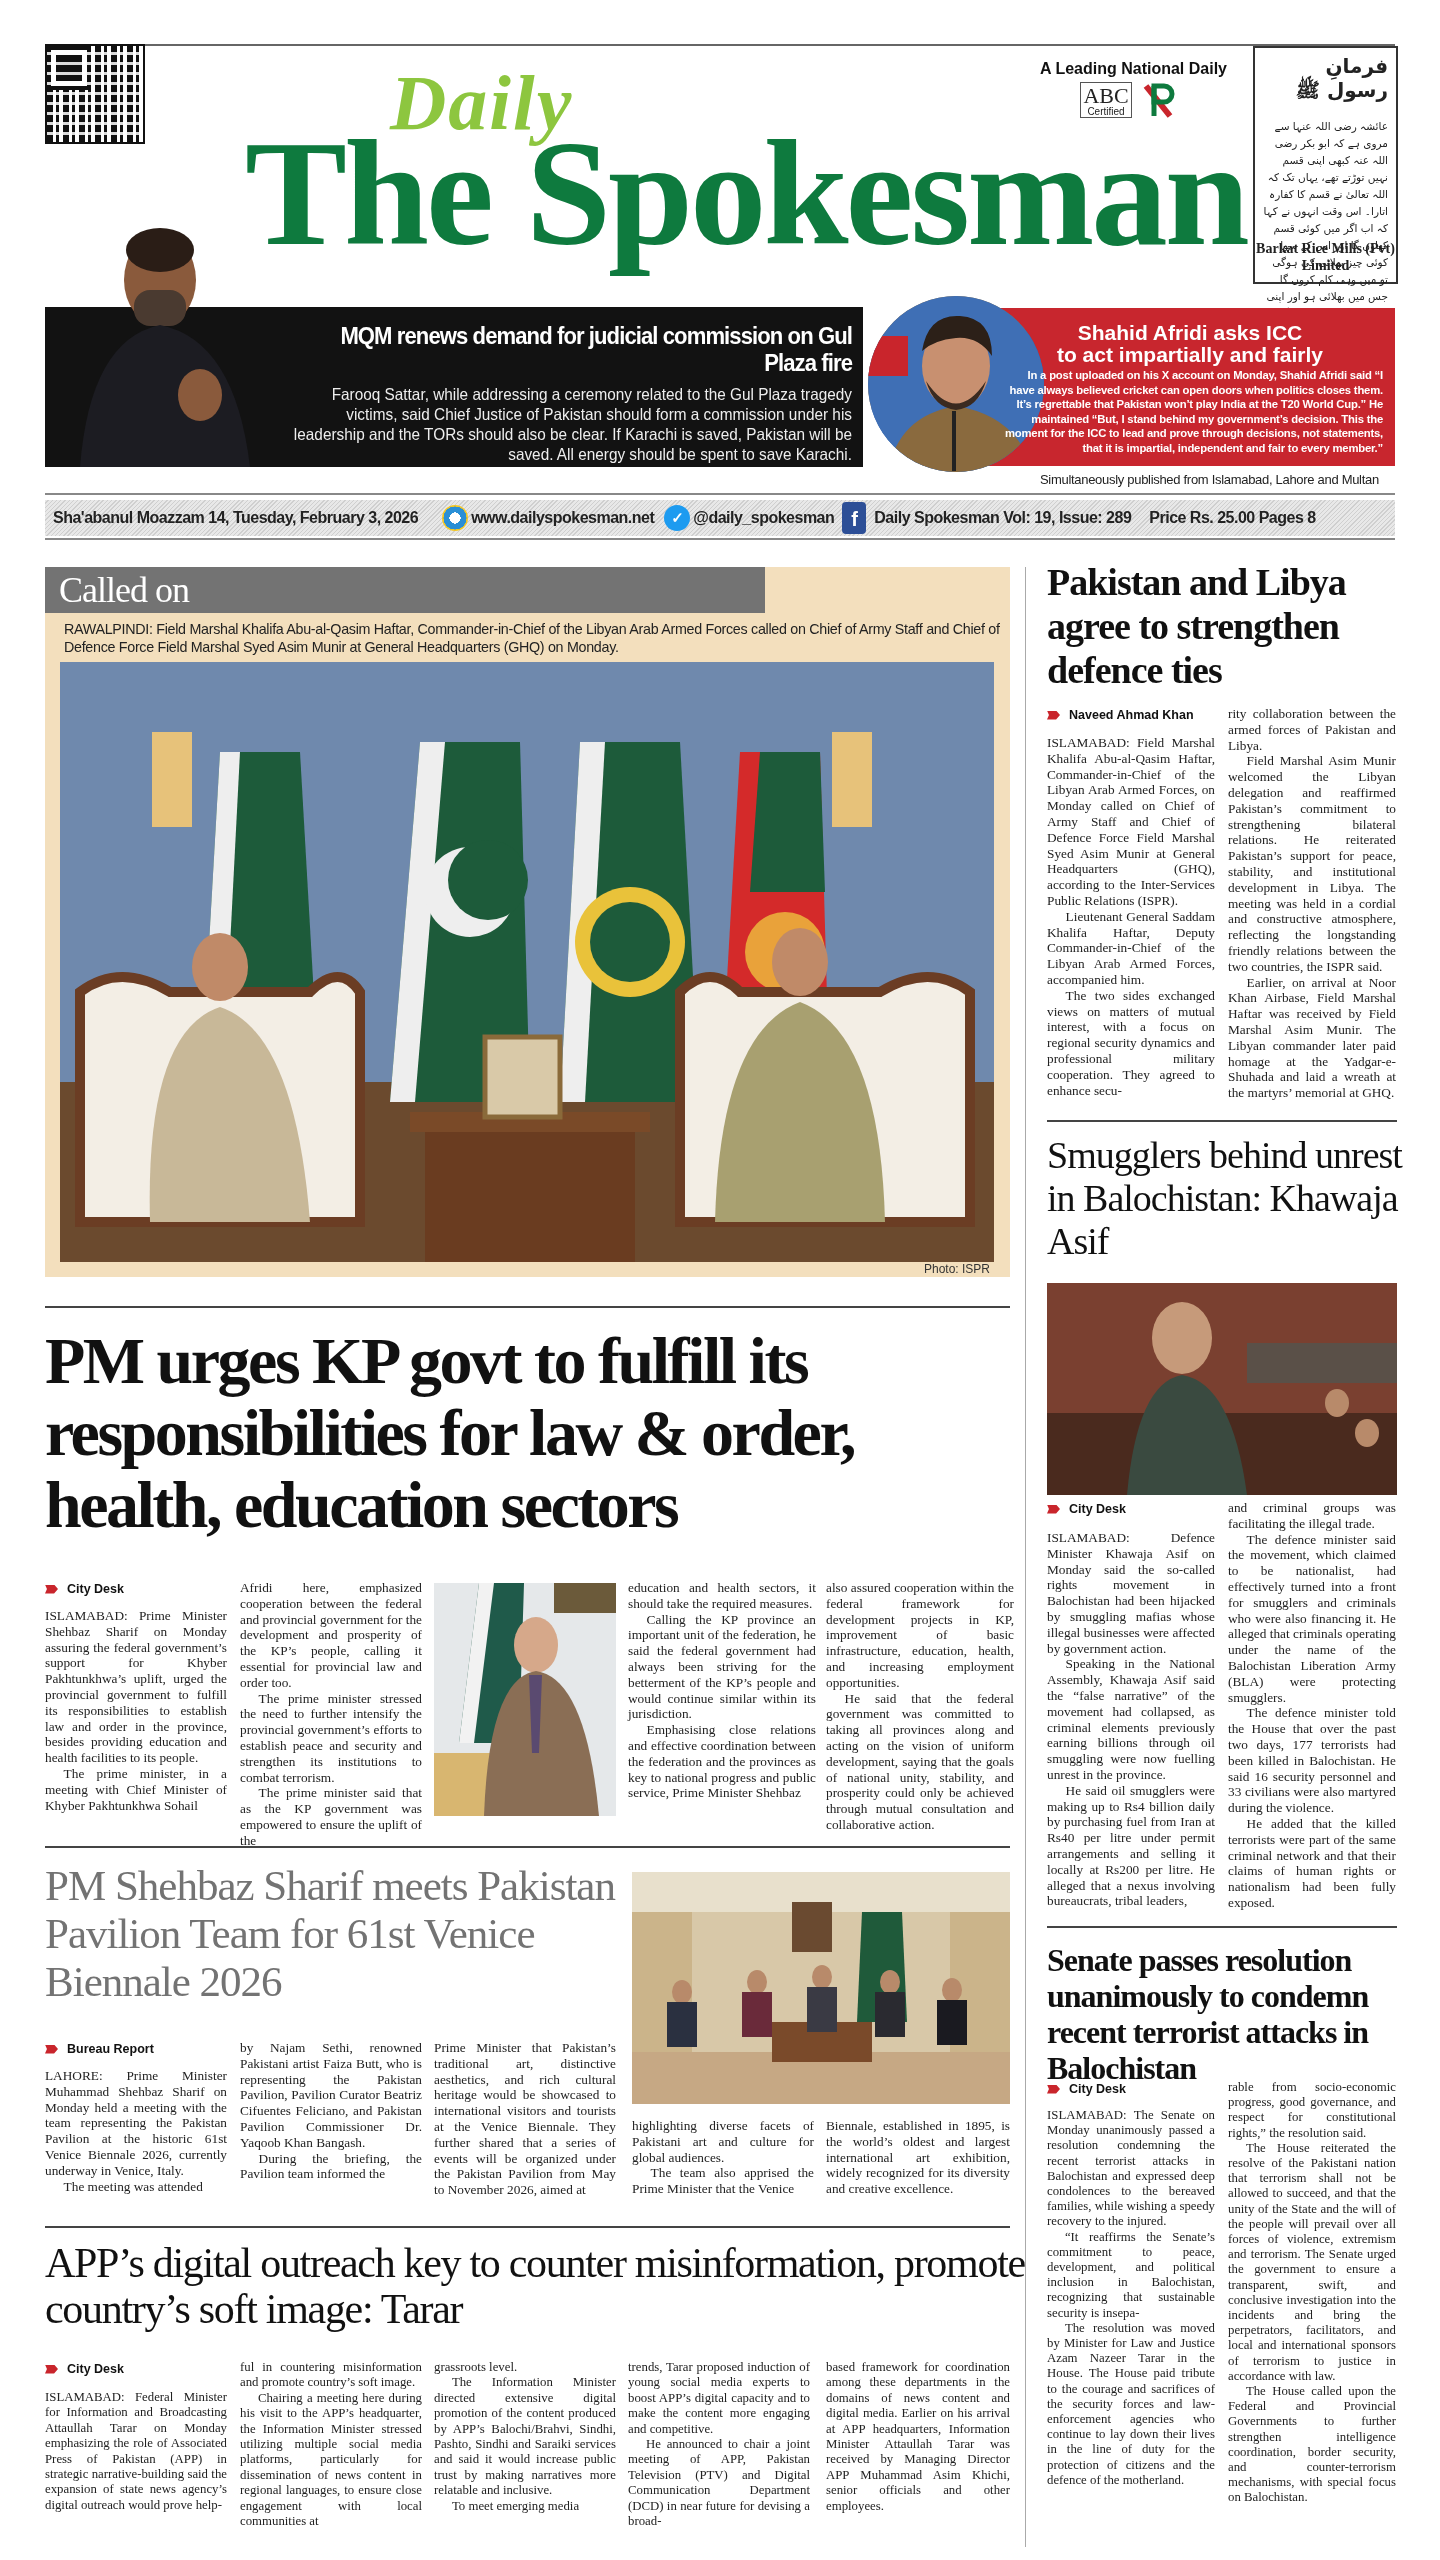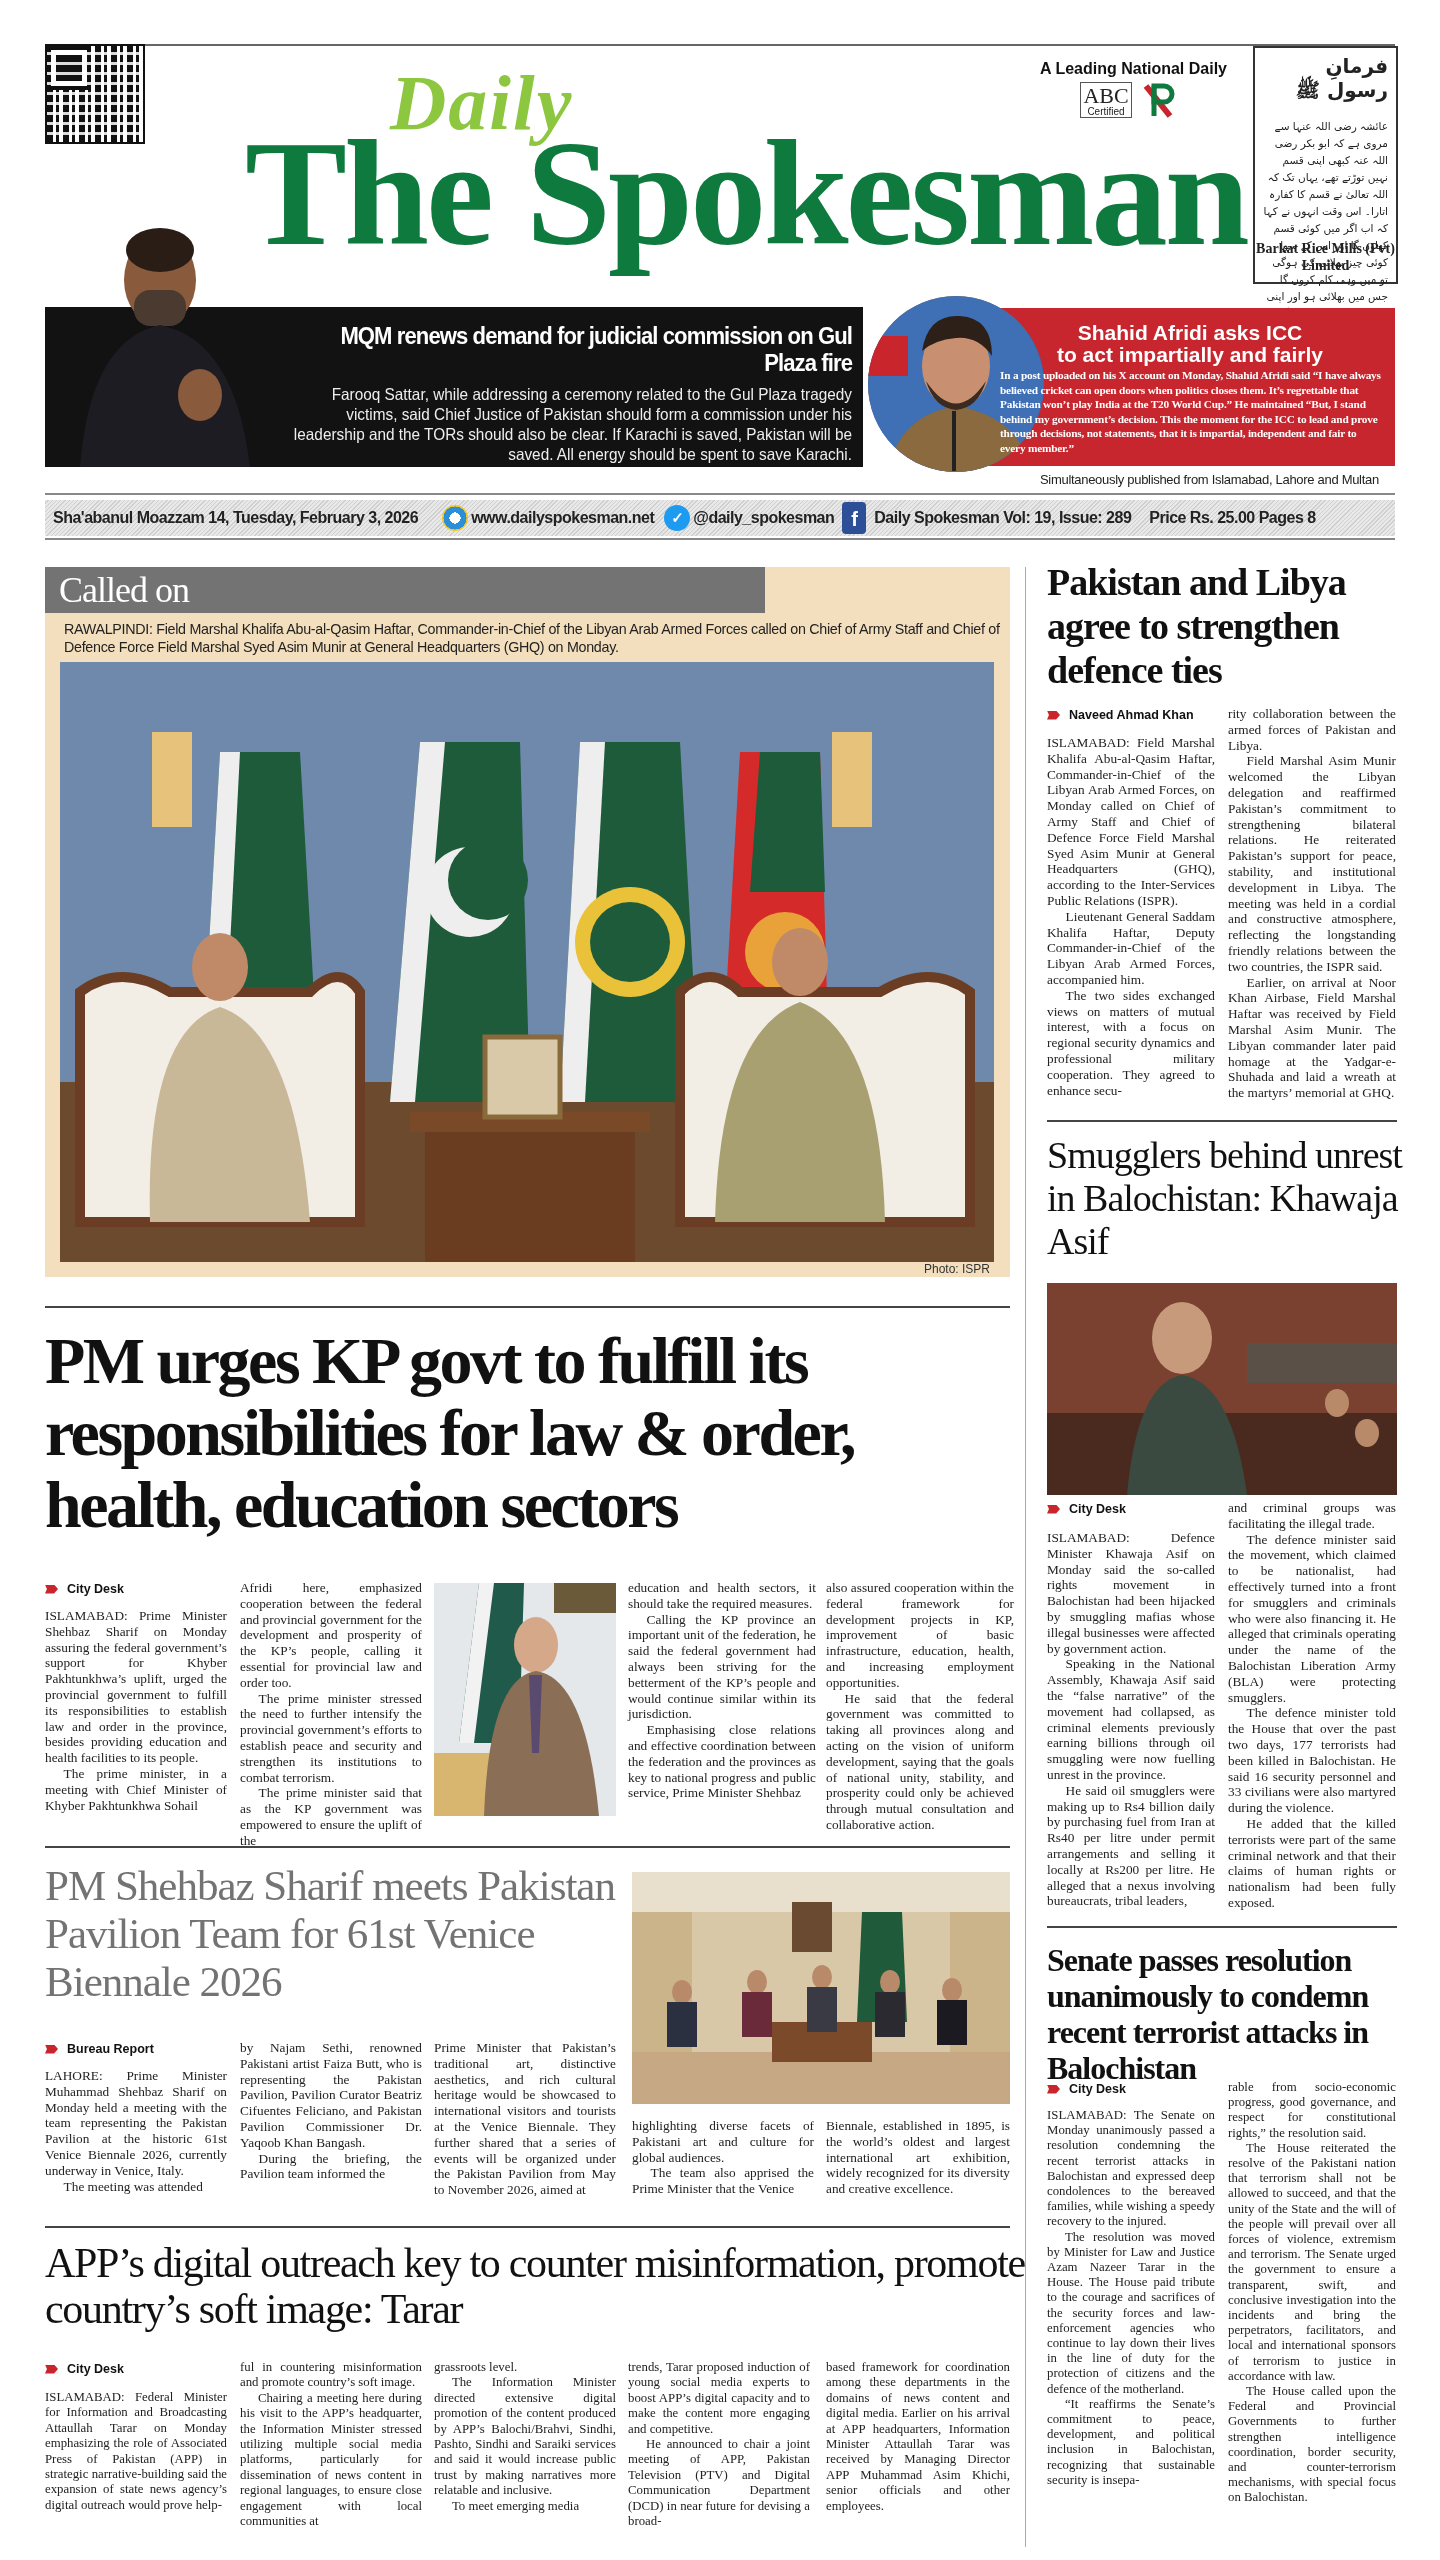--- a/index.html
+++ b/index.html
@@ -24,21 +24,21 @@
 .farman p{font-size:10.5px;line-height:17px;font-family:"DejaVu Sans",sans-serif;color:#222}
 .farman .ref{font-size:9px;margin-top:2px}
 .farman .spon{direction:ltr;text-align:center;font-weight:bold;font-size:14px;position:absolute;bottom:8px;left:0;right:0;line-height:17px}
 .mqm-box{left:45px;top:307px;width:818px;height:160px;background:#121212}
 .mqm-photo{left:50px;top:220px;width:240px;height:247px}
 .mqm-head{left:290px;top:322px;width:562px;text-align:right;color:#fff;font-family:"Liberation Sans",sans-serif;font-weight:bold;font-size:24px;line-height:27px;letter-spacing:-1px;transform:scaleX(.92);transform-origin:right}
 .mqm-body{left:250px;top:384px;width:602px;text-align:right;color:#eee;font-family:"Liberation Sans",sans-serif;font-size:16.5px;line-height:20px;transform:scaleX(.93);transform-origin:right}
 .afridi-box{left:985px;top:308px;width:410px;height:158px;background:#c8262e}
 .afridi-circle{left:868px;top:296px;width:176px;height:176px;border-radius:50%;overflow:hidden;background:radial-gradient(circle at 45% 40%,#d9a380 0 18%,#6b4a2c 19% 30%,#8a6a3e 31% 60%,#2b5fa8 61%)}
 .afridi-head{left:1000px;top:322px;width:380px;text-align:center;color:#fff;font-family:"Liberation Sans",sans-serif;font-weight:bold;font-size:21px;line-height:22px}
-.afridi-body{left:1000px;top:368px;width:383px;color:#fff;font-family:Liberation Serif, serif;font-weight:bold;font-size:11.3px;line-height:14.6px;letter-spacing:-.2px}
+.afridi-body{left:1000px;top:368px;width:383px;text-align:right;color:#fff;font-family:Liberation Sans, sans-serif;font-weight:bold;font-size:11.3px;line-height:14.6px;letter-spacing:-.2px}
 .simul{left:1040px;top:472px;font-family:"Liberation Sans",sans-serif;font-size:13px;color:#222;letter-spacing:-.3px}
 .dateline-top{left:45px;top:493px;width:1350px;height:2px;background:#888}
 .dateline{left:45px;top:500px;width:1350px;height:36px;background:repeating-linear-gradient(135deg,#e8e8e8 0 2px,#cfcfcf 2px 3px);display:flex;align-items:center;font-family:"Liberation Sans",sans-serif;font-weight:bold;font-size:16px;color:#222;letter-spacing:-.5px}
 .dateline-bot{left:45px;top:538px;width:1350px;height:2px;background:#888}
 .dateline span{white-space:nowrap}
 .ie-icon{display:inline-block;width:26px;height:26px;border-radius:50%;background:radial-gradient(circle,#fff 0 30%,#2a8fd6 31% 62%,#f3c623 63%);margin:0 3px 0 24px;vertical-align:middle}
 .tw-icon{display:inline-block;width:26px;height:26px;border-radius:50%;background:#1d9bf0;margin:0 3px 0 10px;vertical-align:middle;color:#fff;font-size:15px;text-align:center;line-height:26px}
 .fb-icon{display:inline-block;width:24px;height:32px;border-radius:4px;background:#2d4f97;margin:0 8px 0 8px;vertical-align:middle;color:#fff;font-size:20px;text-align:center;line-height:34px;font-family:"Liberation Sans",sans-serif}
 .called-box{left:45px;top:567px;width:965px;height:710px;background:#f3dfbd}
 .called-tag{left:45px;top:567px;width:720px;height:46px;background:#737373;color:#fff;font-family:"Liberation Serif",serif;font-size:36px;line-height:46px;padding-left:14px;letter-spacing:-1px}
@@ -216,22 +216,22 @@
 </div>
 <div class="abs rule" style="left:1047px;top:1926px;width:350px;height:2px"></div>
 
 <div class="abs headline-xl" style="left:1047px;top:1942px;width:360px;font-size:32px;line-height:36px;letter-spacing:-1px">Senate passes resolution unanimously to condemn recent terrorist attacks in Balochistan</div>
 <div class="abs byline" style="left:1047px;top:2082px">
     <span class="pen"></span>
     <span>City Desk</span>
   </div>
 <div class="abs col" style="left:1047px;top:2108px;width:168px;font-size:12.8px;line-height:15.2px">
   <p class="first">ISLAMABAD: The Senate on Monday unanimously passed a resolution condemning the recent terrorist attacks in Balochistan and expressed deep condolences to the bereaved families, while wishing a speedy recovery to the injured.</p>
+  <p>“It reaffirms the Senate’s commitment to peace, development, and political inclusion in Balochistan, recognizing that sustainable security is insepa-</p>
   <p>The resolution was moved by Minister for Law and Justice Azam Nazeer Tarar in the House. The House paid tribute to the courage and sacrifices of the security forces and law-enforcement agencies who continue to lay down their lives in the line of duty for the protection of citizens and the defence of the motherland.</p>
-  <p>“It reaffirms the Senate’s commitment to peace, development, and political inclusion in Balochistan, recognizing that sustainable security is insepa-</p>
 </div>
 <div class="abs col" style="left:1228px;top:2080px;width:168px;font-size:12.8px;line-height:15.2px">
   <p class="first">rable from socio-economic progress, good governance, and respect for constitutional rights,” the resolution said.</p>
   <p>The House reiterated the resolve of the Pakistani nation that terrorism shall not be allowed to succeed, and that the unity of the State and the will of the people will prevail over all forces of violence, extremism and terrorism. The Senate urged the government to ensure a transparent, swift, and conclusive investigation into the incidents and bring the perpetrators, facilitators, and local and international sponsors of terrorism to justice in accordance with law.</p>
   <p>The House called upon the Federal and Provincial Governments to further strengthen intelligence coordination, border security, and counter-terrorism mechanisms, with special focus on Balochistan.</p>
 </div>
 
 <div class="abs rule" style="left:45px;top:1306px;width:965px;height:2px"></div>
 
 <div class="abs headline-xl" style="left:45px;top:1325px;width:980px;font-size:66px;line-height:72px;letter-spacing:-2.5px">PM urges KP govt to fulfill its responsibilities for law &amp; order, health, education sectors</div>

